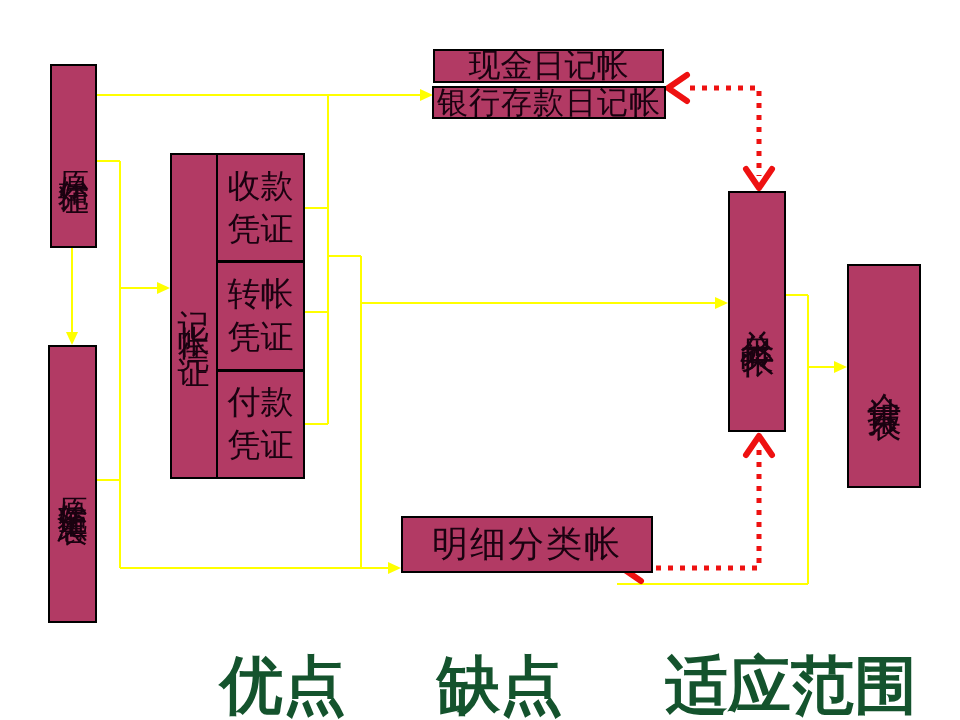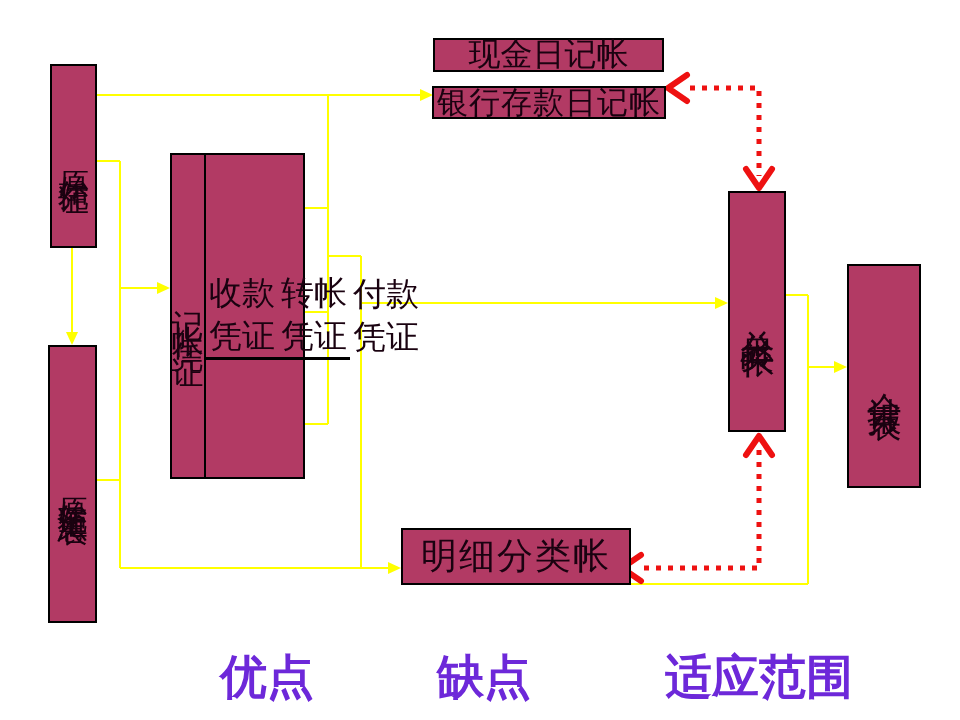--- a/index.html
+++ b/index.html
@@ -19,36 +19,36 @@
     letter-spacing:5px;font-size:31px;line-height:1;
   }
   .htext{font-size:33px;white-space:nowrap;}
   .compound{padding:0;}
   .bk-wrap{display:flex;width:100%;height:100%;}
   .bk-left{
     width:46px;border-right:2px solid #000;box-sizing:border-box;
     display:flex;align-items:center;justify-content:center;
   }
   .bk-left .vtext{letter-spacing:16px;font-size:32px;}
-  .bk-right{flex:1;display:flex;flex-direction:row;align-items:center;}
+  .bk-right{flex:1;display:flex;flex-direction:column;}
   .sub{
     flex:1;display:flex;align-items:center;justify-content:center;
     border-bottom:3px solid #000;box-sizing:border-box;
   }
   .sub:last-child{border-bottom:none;}
   .sub span{
     display:block;width:72px;font-size:33px;line-height:1.3;
     text-align:center;word-break:break-all;
   }
   .journal .htext{font-size:32px;}
   .bank .htext{font-size:31px;letter-spacing:1px;}
   .subsidiary .htext{font-size:36px;letter-spacing:2px;}
   .footer-label{
-    position:absolute;top:652px;color:#6d28d9;
-    font-size:47px;font-weight:bold;line-height:1.1;white-space:nowrap;
+    position:absolute;top:652px;color:#14532d;
+    font-size:63px;font-weight:bold;line-height:1.1;white-space:nowrap;
   }
 </style>
 </head>
 <body>
 
 <div class="stage">
 
   <svg class="wires" width="960" height="720" viewBox="0 0 960 720">
 
     <g stroke="#FFFF00" stroke-width="2" fill="none">
@@ -111,37 +111,37 @@
         <div class="sub">
           <span>转帐凭证</span>
         </div>
         <div class="sub">
           <span>付款凭证</span>
         </div>
       </div>
     </div>
   </div>
 
-  <div class="box journal" style="left:433px;top:38px;width:231px;height:34px">
+  <div class="box journal" style="left:433px;top:49px;width:231px;height:34px">
     <span class="htext">现金日记帐</span>
   </div>
 
   <div class="box journal bank" style="left:432px;top:86px;width:234px;height:33px">
     <span class="htext">银行存款日记帐</span>
   </div>
 
   <div class="box" style="left:728px;top:191px;width:58px;height:241px">
     <span class="vtext" style="font-size:34px">总分类帐</span>
   </div>
 
   <div class="box" style="left:847px;top:264px;width:74px;height:224px">
     <span class="vtext" style="font-size:34px">会计报表</span>
   </div>
 
-  <div class="box subsidiary" style="left:401px;top:528px;width:230px;height:57px">
+  <div class="box subsidiary" style="left:401px;top:516px;width:252px;height:57px">
     <span class="htext">明细分类帐</span>
   </div>
 
   <span class="footer-label" style="left:220px">优点</span>
   <span class="footer-label" style="left:437px">缺点</span>
   <span class="footer-label" style="left:665px">适应范围</span>
 
 </div>
 
 </body></html>

